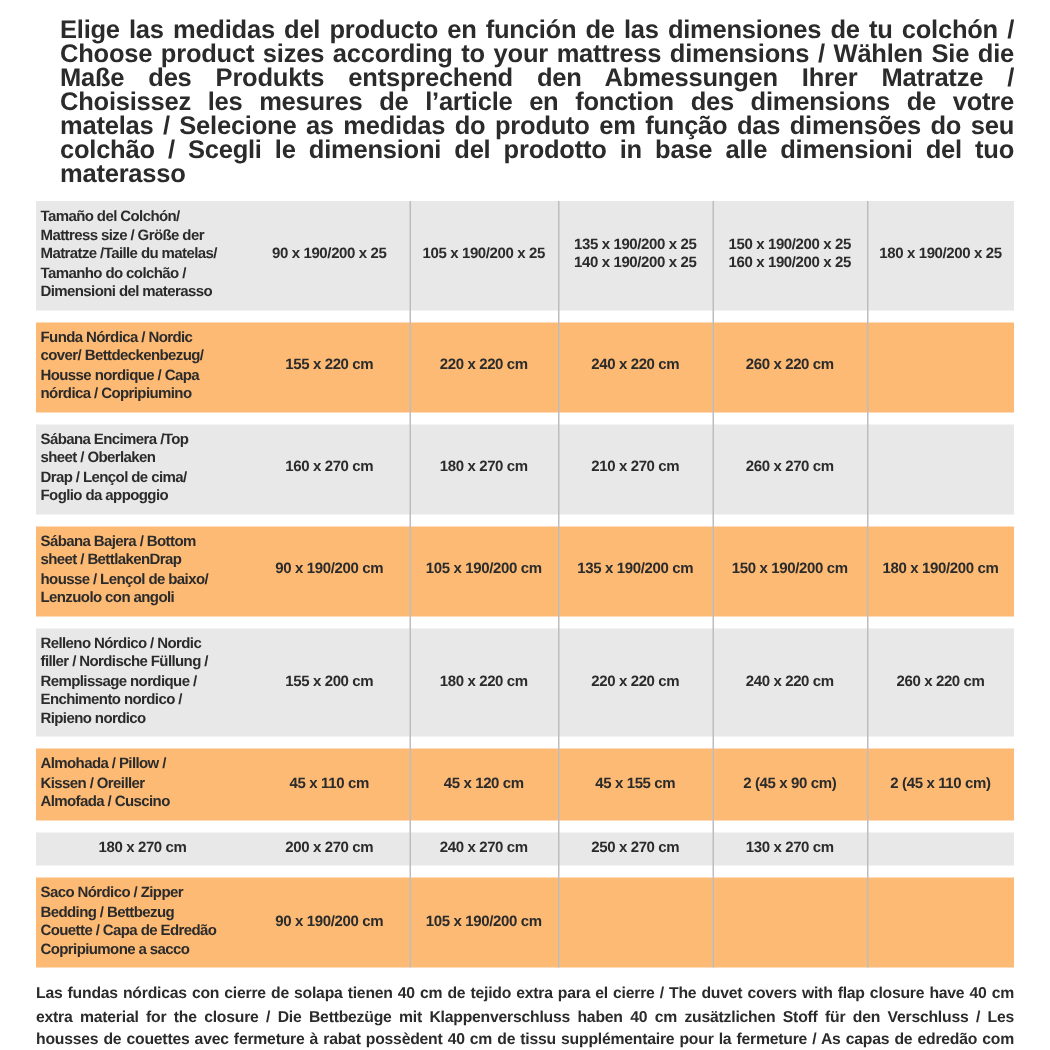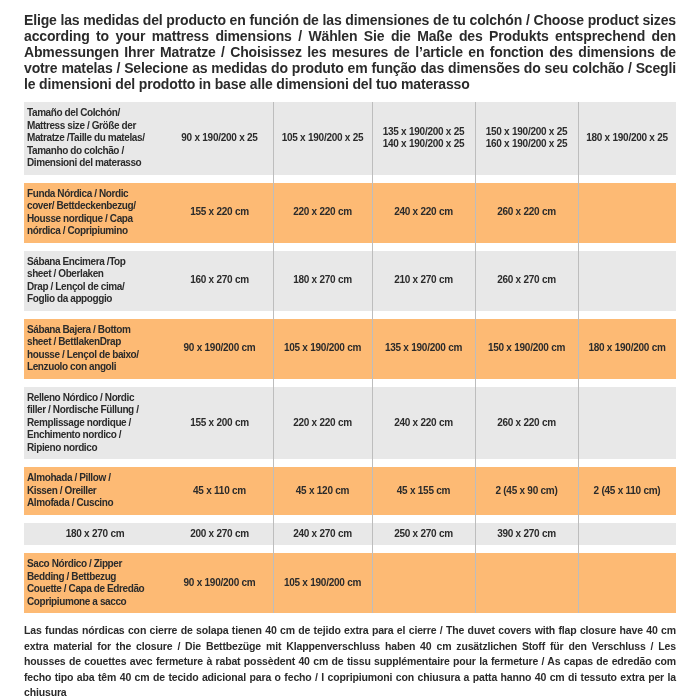--- a/index.html
+++ b/index.html
@@ -7,22 +7,22 @@
     width: 700px; height: 700px;
     background: #ffffff;
     font-family: "Liberation Sans", sans-serif;
     font-weight: 700;
     color: #2b2b2b;
     overflow: hidden;
     -webkit-font-smoothing: antialiased;
   }
   .page { padding: 12px 24px 0 24px; }
   .intro {
-    margin: 0 0 10px 0;
-    font-size: 14px;
+    margin: 0 0 10px 16px;
+    font-size: 17px;
     line-height: 16px;
     text-align: justify;
     letter-spacing: -0.15px;
   }
   .size-table { position: relative; width: 652px; }
   .vline {
     position: absolute; top: 0; bottom: 0; width: 1px;
     background: #bdbdbd; z-index: 2;
   }
   .vline-1 { left: 249px; }
@@ -118,20 +118,21 @@
       <div class="cell">180 x 190/200 cm</div>
     </div>
 
     <div class="row shade">
       <div class="cell label">Relleno Nórdico / Nordic
 filler / Nordische Füllung /
 Remplissage nordique /
 Enchimento nordico /
 Ripieno nordico</div>
       <div class="cell">155 x 200 cm</div>
+      <div class="cell">180 x 220 cm</div>
       <div class="cell">220 x 220 cm</div>
       <div class="cell">240 x 220 cm</div>
       <div class="cell">260 x 220 cm</div>
     </div>
 
     <div class="row">
       <div class="cell label">Almohada  / Pillow /
 Kissen / Oreiller
 Almofada / Cuscino</div>
       <div class="cell">45 x 110 cm</div>
@@ -139,21 +140,21 @@
       <div class="cell">45 x 155 cm</div>
       <div class="cell">2 (45 x 90 cm)</div>
       <div class="cell">2 (45 x 110 cm)</div>
     </div>
 
     <div class="row shade">
       <div class="cell">180 x 270 cm</div>
       <div class="cell">200 x 270 cm</div>
       <div class="cell">240 x 270 cm</div>
       <div class="cell">250 x 270 cm</div>
-      <div class="cell">390 x 270 cm</div>
+      <div class="cell">130 x 270 cm</div>
     </div>
 
     <div class="row">
       <div class="cell label">Saco Nórdico / Zipper
 Bedding / Bettbezug
 Couette  / Capa de Edredão
 Copripiumone a sacco</div>
       <div class="cell">90 x 190/200 cm</div>
       <div class="cell">105 x 190/200 cm</div>
       <div class="cell"></div>

